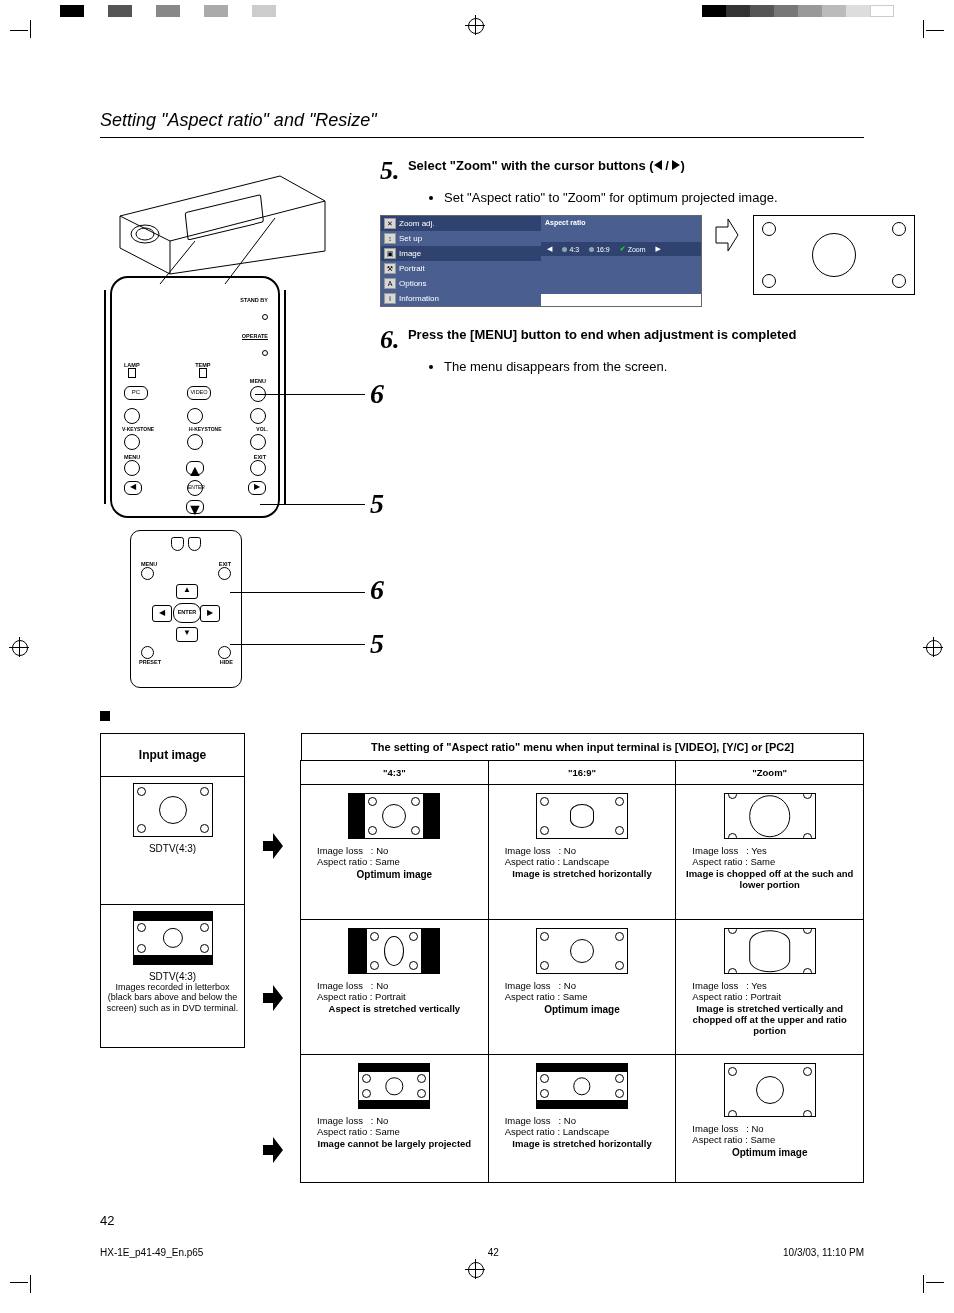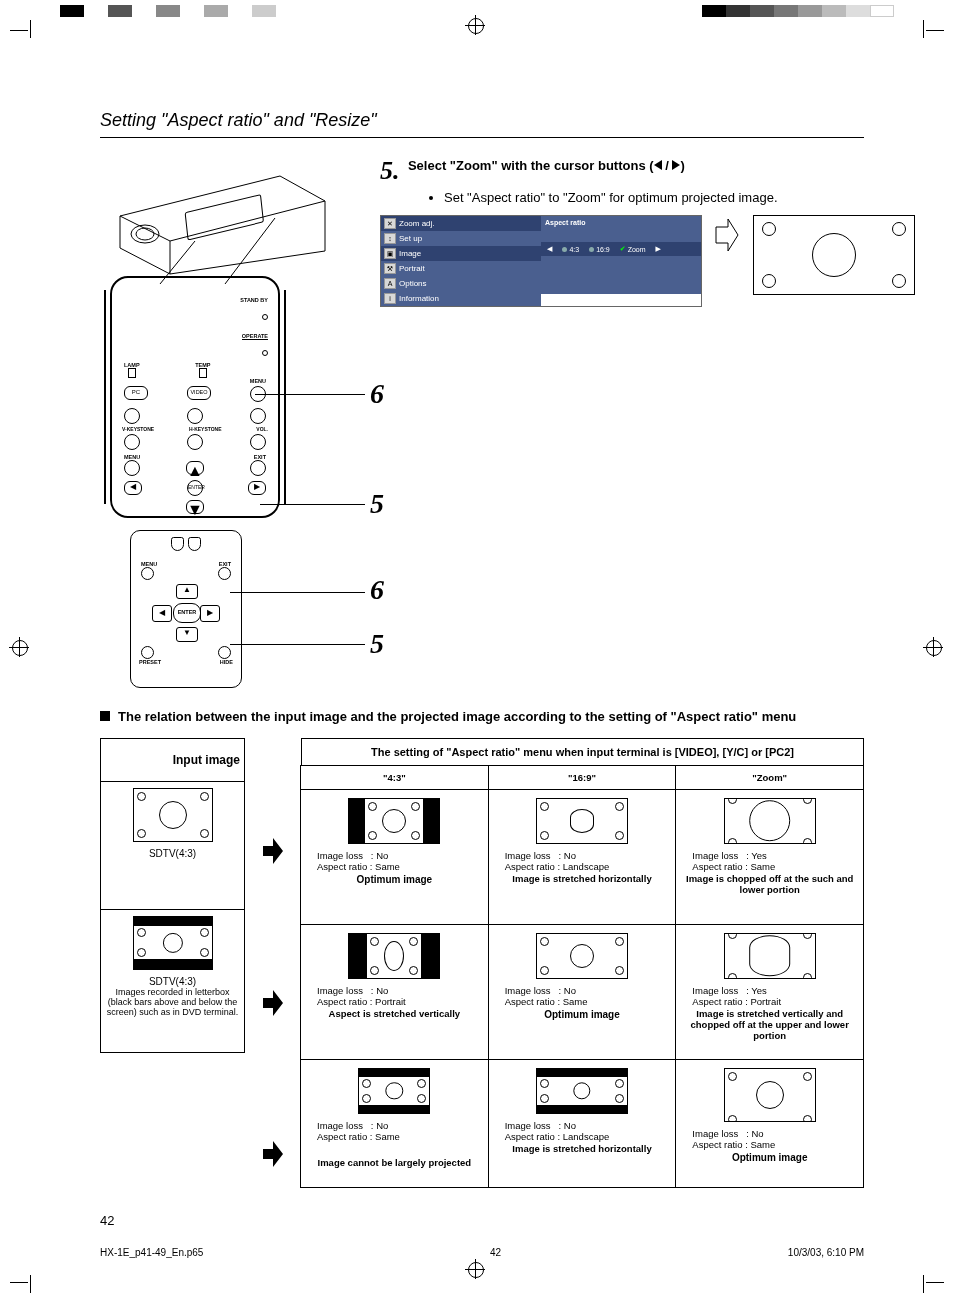--- a/index.html
+++ b/index.html
@@ -60,21 +60,21 @@
   .corner-dot { position:absolute; width:12px; height:12px; border:1px solid #000; border-radius:50%; }
   .center-circ { position:absolute; width:42px; height:42px; border:1px solid #000; border-radius:50%; left:50%; top:50%; transform:translate(-50%,-50%); }
   .relation-head { margin:20px 0 12px 0; display:flex; align-items:flex-start; gap:8px; }
   .black-sq { width:10px; height:10px; background:#000; margin-top:3px; flex-shrink:0; }
   .relation-head .txt { font-size:13px; font-weight:bold; line-height:1.35; }
   .table-wrap { display:flex; gap:18px; }
   .input-col { width:145px; }
   .grid-col { flex:1; }
   .cell { border:1px solid #000; padding:6px 4px; text-align:center; font-size:10px; }
   .hdr-cell { font-weight:bold; font-size:11px; }
-  .inp-header { border:1px solid #000; font-weight:bold; text-align:right; font-size:12px; padding:14px 4px; }
+  .inp-header { border:1px solid #000; font-weight:bold; text-align:center; font-size:12px; padding:14px 4px; }
   .inp-cell { border:1px solid #000; margin-top:-1px; text-align:center; font-size:10px; padding:6px 4px; }
   .thumb { display:inline-block; border:1px solid #000; position:relative; margin-bottom:4px; }
   .thumb .c { position:absolute; border:1px solid #000; border-radius:50%; }
   .thumb .cd { width:7px; height:7px; }
   .big-arrow { width:20px; height:26px; }
   .result-row { display:flex; }
   .result-row > div { flex:1; border:1px solid #000; margin:-1px 0 0 -1px; padding:6px 4px; text-align:center; font-size:9.5px; }
   .result-row .thumb { margin-top:2px; }
   .opt { font-weight:bold; font-size:10px; }
   .footer { position:absolute; bottom:55px; left:100px; right:90px; display:flex; justify-content:space-between; font-size:10px; }
@@ -304,26 +304,32 @@
             <div class="proj-preview">
               <div class="corner-dot" style="top:6px;left:8px"></div>
               <div class="corner-dot" style="top:6px;right:8px"></div>
               <div class="corner-dot" style="bottom:6px;left:8px"></div>
               <div class="corner-dot" style="bottom:6px;right:8px"></div>
               <div class="center-circ"></div>
             </div>
           </div>
         </div>
 
+        <div style="margin-top:18px;">
+          <span class="step-num">6.</span>
+          <span class="step-head">Press the [MENU] button to end when adjustment is completed</span>
+          <ul class="step-sub">
+              <li>The menu disappears from the screen.</li>
+            </ul>
+        </div>
       </div>
     </div>
 
     <div class="relation-head">
       <div class="black-sq"></div>
-      <div class="txt">The relation between the input image and the projected image according to the setting of "Aspect ratio" menu</div>
     </div>
 
     <div class="table-wrap">
 
       <div class="input-col">
         <div class="inp-header">Input image</div>
         <div id="input-cells">
             <div class="inp-cell" style="height:115px">
        <div class="thumb" style="width:78px;height:52px">
     <div class="c cd" style="top:3px;left:3px"></div>
@@ -438,37 +444,37 @@
               <div style="height:122px">
       <div class="thumb" style="width:90px;height:44px;overflow:hidden">
     <div class="c cd" style="top:-4px;left:3px"></div>
     <div class="c cd" style="top:-4px;right:3px"></div>
     <div class="c cd" style="bottom:-4px;left:3px"></div>
     <div class="c cd" style="bottom:-4px;right:3px"></div>
     <div class="c" style="width:39.6px;height:39.6px;left:50%;top:50%;transform:translate(-50%,-50%);border-radius:50%/30%"></div>
   </div>
       <div style="text-align:left;padding-left:12px">Image loss&nbsp;&nbsp;&nbsp;: Yes</div>
       <div style="text-align:left;padding-left:12px">Aspect ratio : Portrait</div>
-      <div class="" style="font-weight:bold;margin-top:2px;line-height:1.15">Image is stretched vertically and chopped off at the upper and lower portion</div>
+      <div class="" style="font-weight:bold;margin-top:2px;line-height:1.15">Image is stretched vertically and chopped off at the upper and ratio portion</div>
     </div>
             </div>
             <div class="result-row">
               <div style="height:115px">
       <div class="thumb" style="width:70px;height:44px">
     <div style="position:absolute;top:0;left:0;right:0;height:7.92px;background:#000"></div>
     <div style="position:absolute;bottom:0;left:0;right:0;height:7.92px;background:#000"></div>
     <div class="c cd" style="top:9.92px;left:3px"></div>
     <div class="c cd" style="top:9.92px;right:3px"></div>
     <div class="c cd" style="bottom:9.92px;left:3px"></div>
     <div class="c cd" style="bottom:9.92px;right:3px"></div>
     <div class="c" style="width:15.399999999999999px;height:15.399999999999999px;left:50%;top:50%;transform:translate(-50%,-50%)"></div>
   </div>
       <div style="text-align:left;padding-left:12px">Image loss&nbsp;&nbsp;&nbsp;: No</div>
       <div style="text-align:left;padding-left:12px">Aspect ratio : Same</div>
-      <div class="" style="font-weight:bold;margin-top:16px;line-height:1.15">Image cannot be largely projected</div>
+      <div class="" style="font-weight:bold;margin-top:2px;line-height:1.15">Image cannot be largely projected</div>
     </div>
               <div style="height:115px">
       <div class="thumb" style="width:90px;height:44px">
     <div style="position:absolute;top:0;left:0;right:0;height:7.92px;background:#000"></div>
     <div style="position:absolute;bottom:0;left:0;right:0;height:7.92px;background:#000"></div>
     <div class="c cd" style="top:9.92px;left:3px"></div>
     <div class="c cd" style="top:9.92px;right:3px"></div>
     <div class="c cd" style="bottom:9.92px;left:3px"></div>
     <div class="c cd" style="bottom:9.92px;right:3px"></div>
     <div class="c" style="width:15.399999999999999px;height:15.399999999999999px;left:50%;top:50%;transform:translate(-50%,-50%)"></div>
@@ -491,15 +497,15 @@
           </div>
       </div>
     </div>
 
   </div>
 
   <div class="pagenum">42</div>
   <div class="footer">
     <span>HX-1E_p41-49_En.p65</span>
     <span>42</span>
-    <span>10/3/03, 6:10 PM</span>
+    <span>10/3/03, 11:10 PM</span>
   </div>
 </div>
 
 </body></html>

